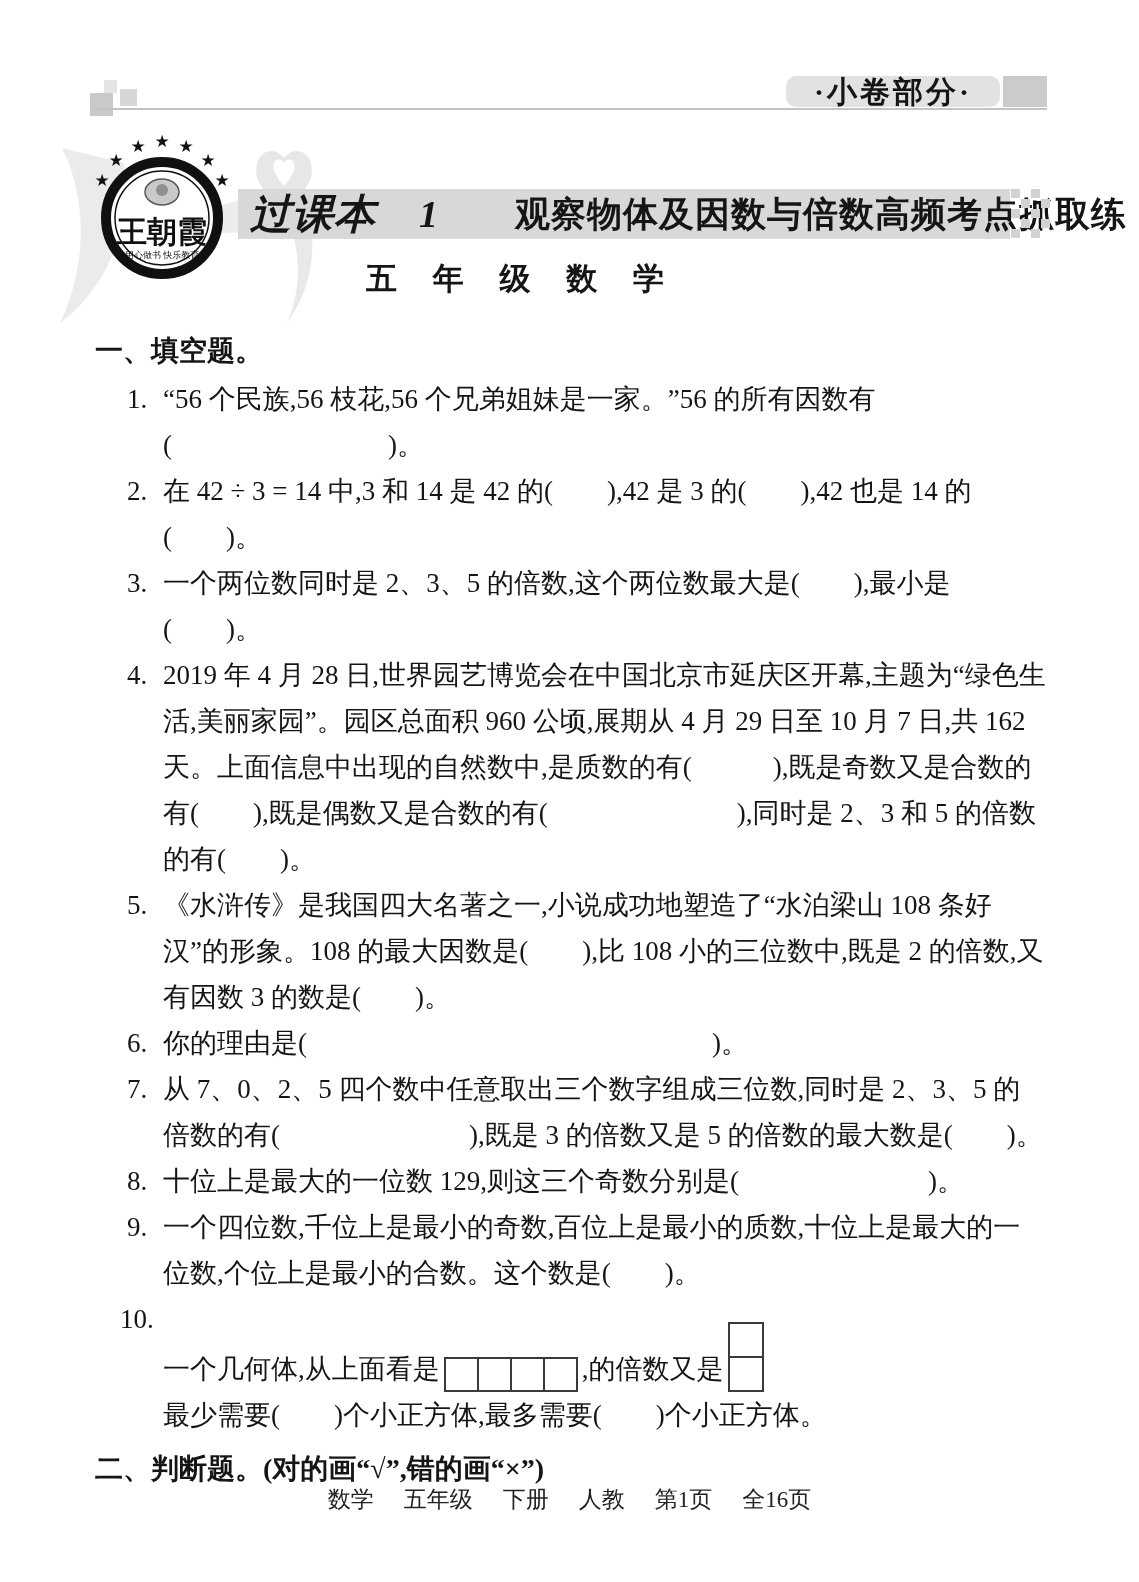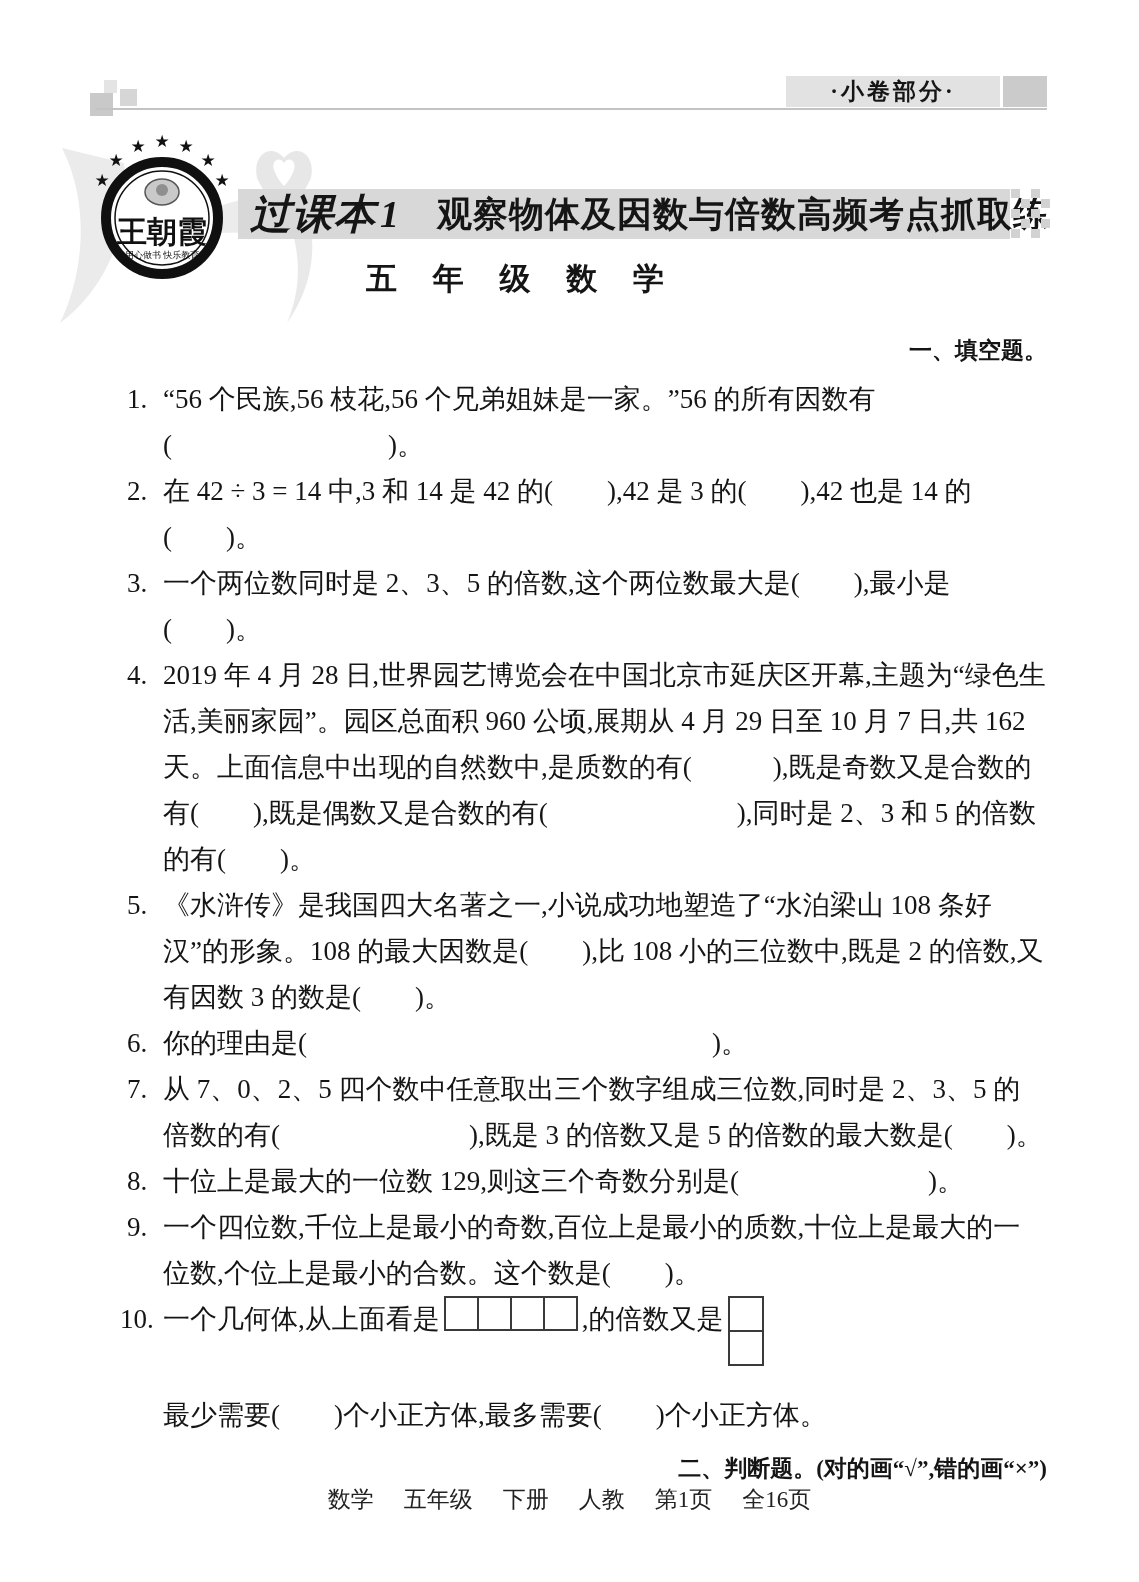--- a/index.html
+++ b/index.html
@@ -17,49 +17,50 @@
   
   .sq { position:absolute; }
   .sq-a { left:104px; top:80px; width:13px; height:13px; background:#e4e4e4; }
   .sq-b { left:90px;  top:93px; width:23px; height:23px; background:#c9c9c9; }
   .sq-c { left:120px; top:89px; width:17px; height:17px; background:#d6d6d6; }
   .top-rule { position:absolute; left:95px; top:108px; width:952px; height:2px; background:#c3c3c3; }
 
   .corner-tab {
     position:absolute; left:786px; top:76px; width:214px; height:31px;
     background:#e2e2e2; text-align:center; line-height:31px;
-    font-size:23px; font-weight:bold; letter-spacing:3px;
+    font-size:30px; font-weight:bold; letter-spacing:3px;border-radius:10px;
   }
   .tab-square { position:absolute; left:1003px; top:76px; width:44px; height:31px; background:#cbcbcb; }
 
   
   .bow-svg { position:absolute; left:52px; top:118px; }
   .logo-svg { position:absolute; left:88px; top:130px; }
   .title-band {
     position:absolute; left:238px; top:189px; width:772px; height:50px;
     background:#d8d8d8; display:flex; align-items:center; padding-left:12px;
     white-space:nowrap;
+    gap:39px;
   }
   .unit-label { font-weight:bold; font-style:italic; font-size:41px; letter-spacing:1px; }
   .unit-num  { font-weight:bold; font-style:italic; font-size:38px; margin-left:4px; }
   .band-title { font-weight:bold; font-size:35px; margin-left:38px; letter-spacing:1px; }
   .checker-svg { position:absolute; left:1009px; top:187px; }
 
   .subtitle {
     position:absolute; left:0; top:258px; width:1044px; text-align:center;
     font-size:31px; font-weight:bold; letter-spacing:14px;
   }
 
   
   main { position:absolute; left:95px; top:326px; width:952px; }
-  .sec-heading { font-size:23px; font-weight:bold; line-height:50px;text-align:right; }
+  .sec-heading { font-size:28px; font-weight:bold; line-height:50px; }
   .q { position:relative; padding-left:68px; font-size:27px; line-height:46px; }
   .q .num { position:absolute; left:32px; top:0; }
   .q10 .num { left:25px; }
-  .q10-line1 { display:flex; align-items:flex-start; flex-wrap:wrap; min-height:96px; }
+  .q10-line1 { display:flex; align-items:flex-end; flex-wrap:wrap; min-height:96px; }
   .q10-line1 > span { white-space:pre-wrap; }
   .boxrow { display:inline-flex; margin:0 4px; }
   .boxrow .cell { width:35px; height:35px; border:2px solid #3a3a3a; margin-left:-2px; background:#fff; }
   .boxrow .cell:first-child { margin-left:0; }
   .boxcol { display:inline-flex; flex-direction:column; margin:0 4px; }
   .boxcol .cell { width:36px; height:36px; border:2px solid #3a3a3a; margin-top:-2px; background:#fff; }
   .boxcol .cell:first-child { margin-top:0; }
 
   .tf-heading { margin-top:6px; }
 

